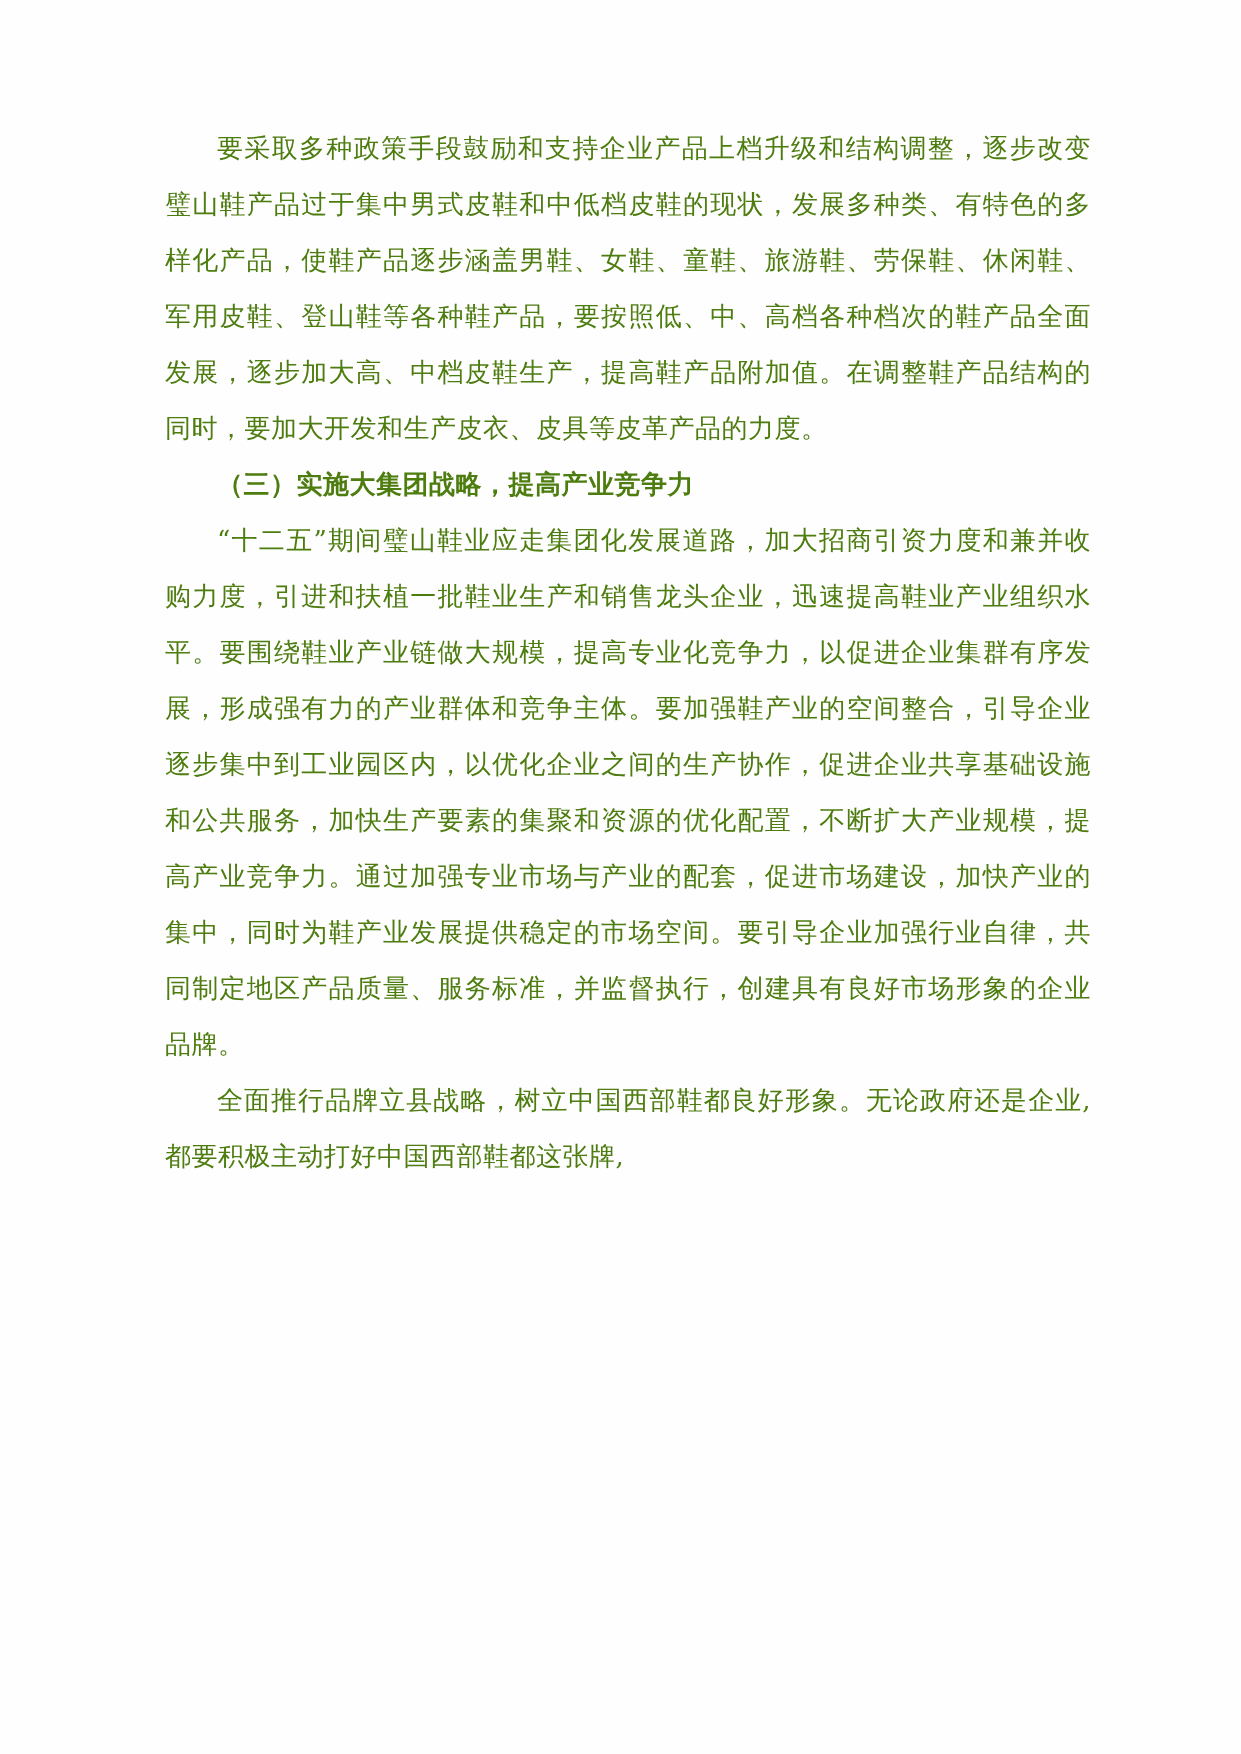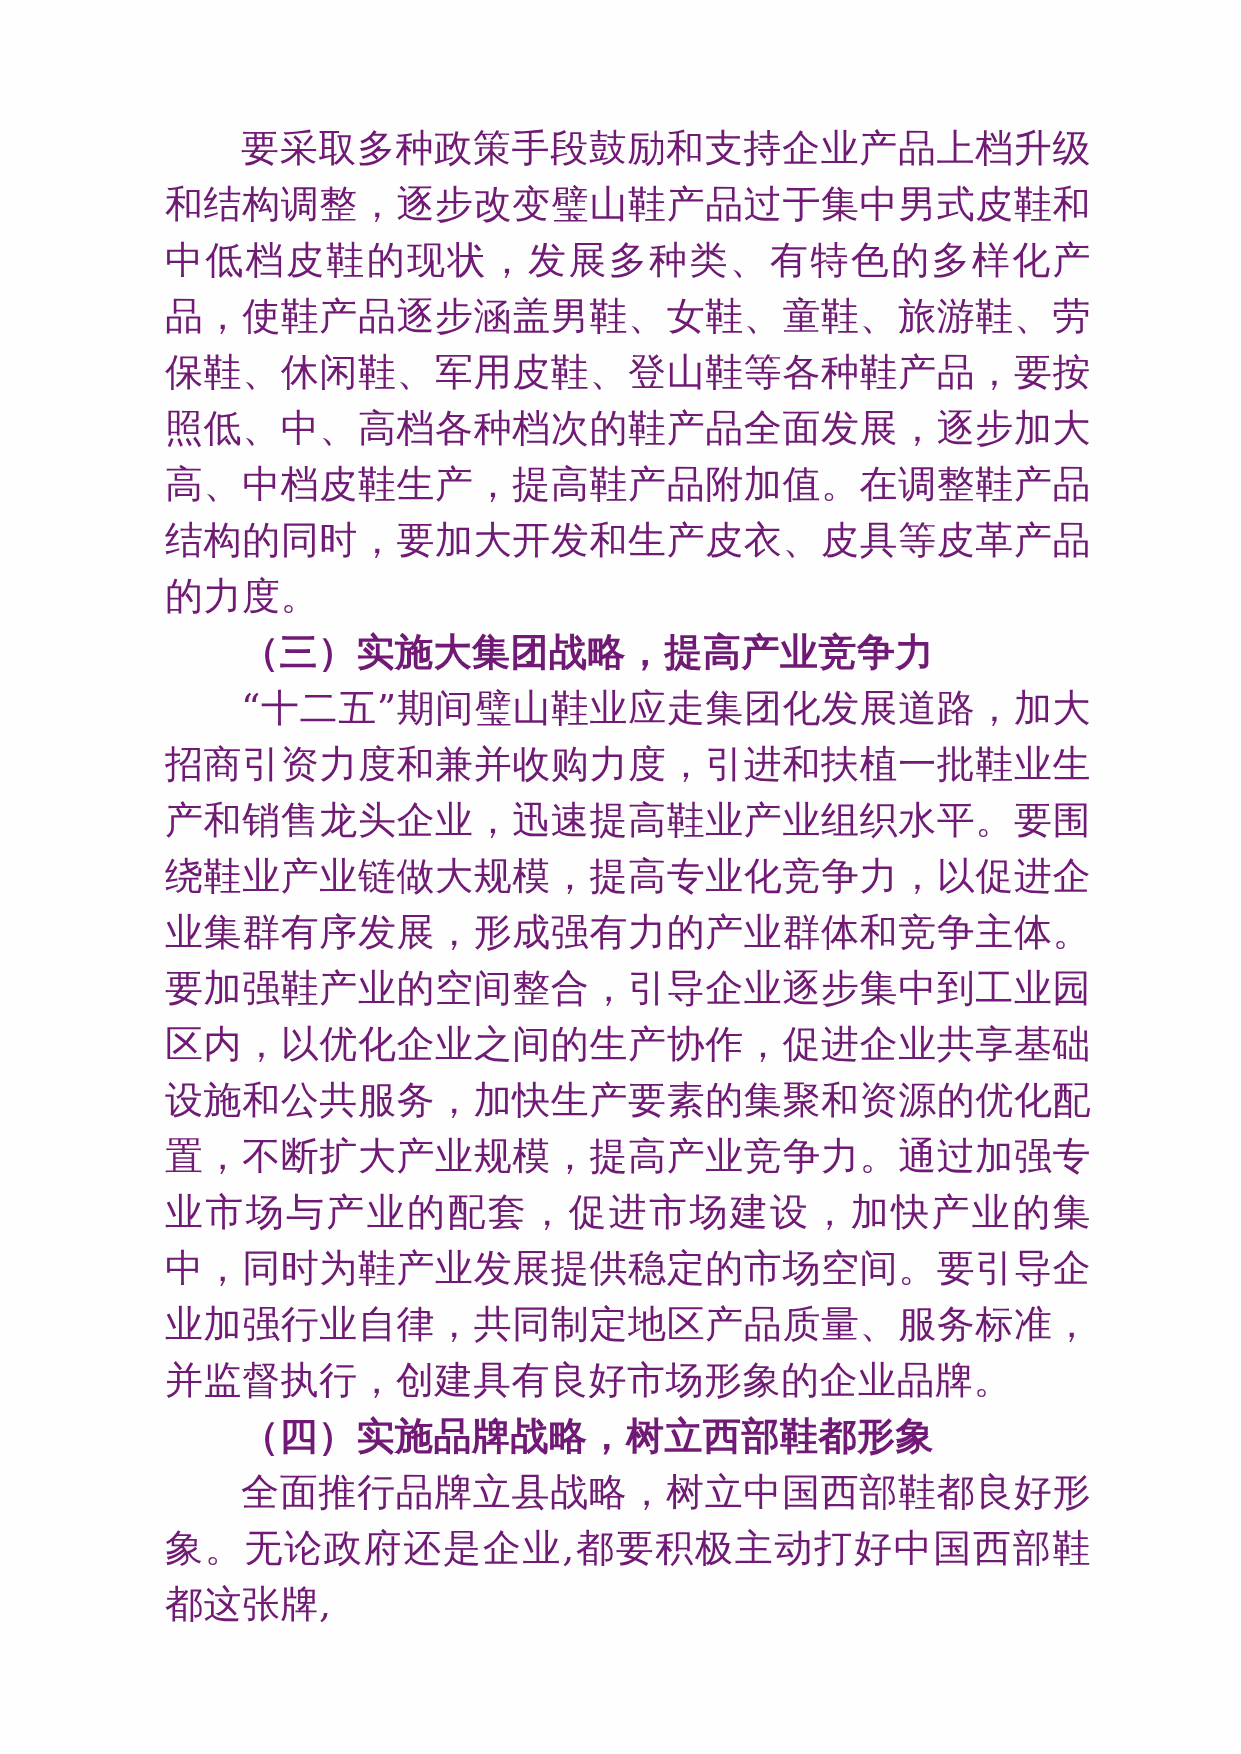--- a/index.html
+++ b/index.html
@@ -15,26 +15,26 @@
   }
   .page {
     position: relative;
     width: 1241px;
     height: 1754px;
     box-sizing: border-box;
     padding: 120px 150px 60px 165px;
     background: #fefefe;
   }
   .doc-body {
-    font-size: 38px;
+    font-size: 26px;
     line-height: 56px;
     text-align: justify;
     text-justify: inter-ideograph;
     letter-spacing: 0.5px;
-    color: #701a75;
+    color: #4d7c0f;
   }
   .para {
     margin: 0 0 0 0;
     text-indent: 2em;
     white-space: normal;
   }
   .para + .para {
     margin-top: 0;
   }
   .heading-para {
@@ -43,16 +43,15 @@
   }
 </style>
 </head>
 <body>
 
 <div class="page">
   <div class="doc-body">
     <p class="para">要采取多种政策手段鼓励和支持企业产品上档升级和结构调整，逐步改变璧山鞋产品过于集中男式皮鞋和中低档皮鞋的现状，发展多种类、有特色的多样化产品，使鞋产品逐步涵盖男鞋、女鞋、童鞋、旅游鞋、劳保鞋、休闲鞋、军用皮鞋、登山鞋等各种鞋产品，要按照低、中、高档各种档次的鞋产品全面发展，逐步加大高、中档皮鞋生产，提高鞋产品附加值。在调整鞋产品结构的同时，要加大开发和生产皮衣、皮具等皮革产品的力度。</p>
     <p class="para heading-para">（三）实施大集团战略，提高产业竞争力</p>
     <p class="para">“十二五”期间璧山鞋业应走集团化发展道路，加大招商引资力度和兼并收购力度，引进和扶植一批鞋业生产和销售龙头企业，迅速提高鞋业产业组织水平。要围绕鞋业产业链做大规模，提高专业化竞争力，以促进企业集群有序发展，形成强有力的产业群体和竞争主体。要加强鞋产业的空间整合，引导企业逐步集中到工业园区内，以优化企业之间的生产协作，促进企业共享基础设施和公共服务，加快生产要素的集聚和资源的优化配置，不断扩大产业规模，提高产业竞争力。通过加强专业市场与产业的配套，促进市场建设，加快产业的集中，同时为鞋产业发展提供稳定的市场空间。要引导企业加强行业自律，共同制定地区产品质量、服务标准，并监督执行，创建具有良好市场形象的企业品牌。</p>
-    <p class="para heading-para">（四）实施品牌战略，树立西部鞋都形象</p>
     <p class="para">全面推行品牌立县战略，树立中国西部鞋都良好形象。无论政府还是企业,都要积极主动打好中国西部鞋都这张牌,</p>
   </div>
 </div>
 
 </body></html>

